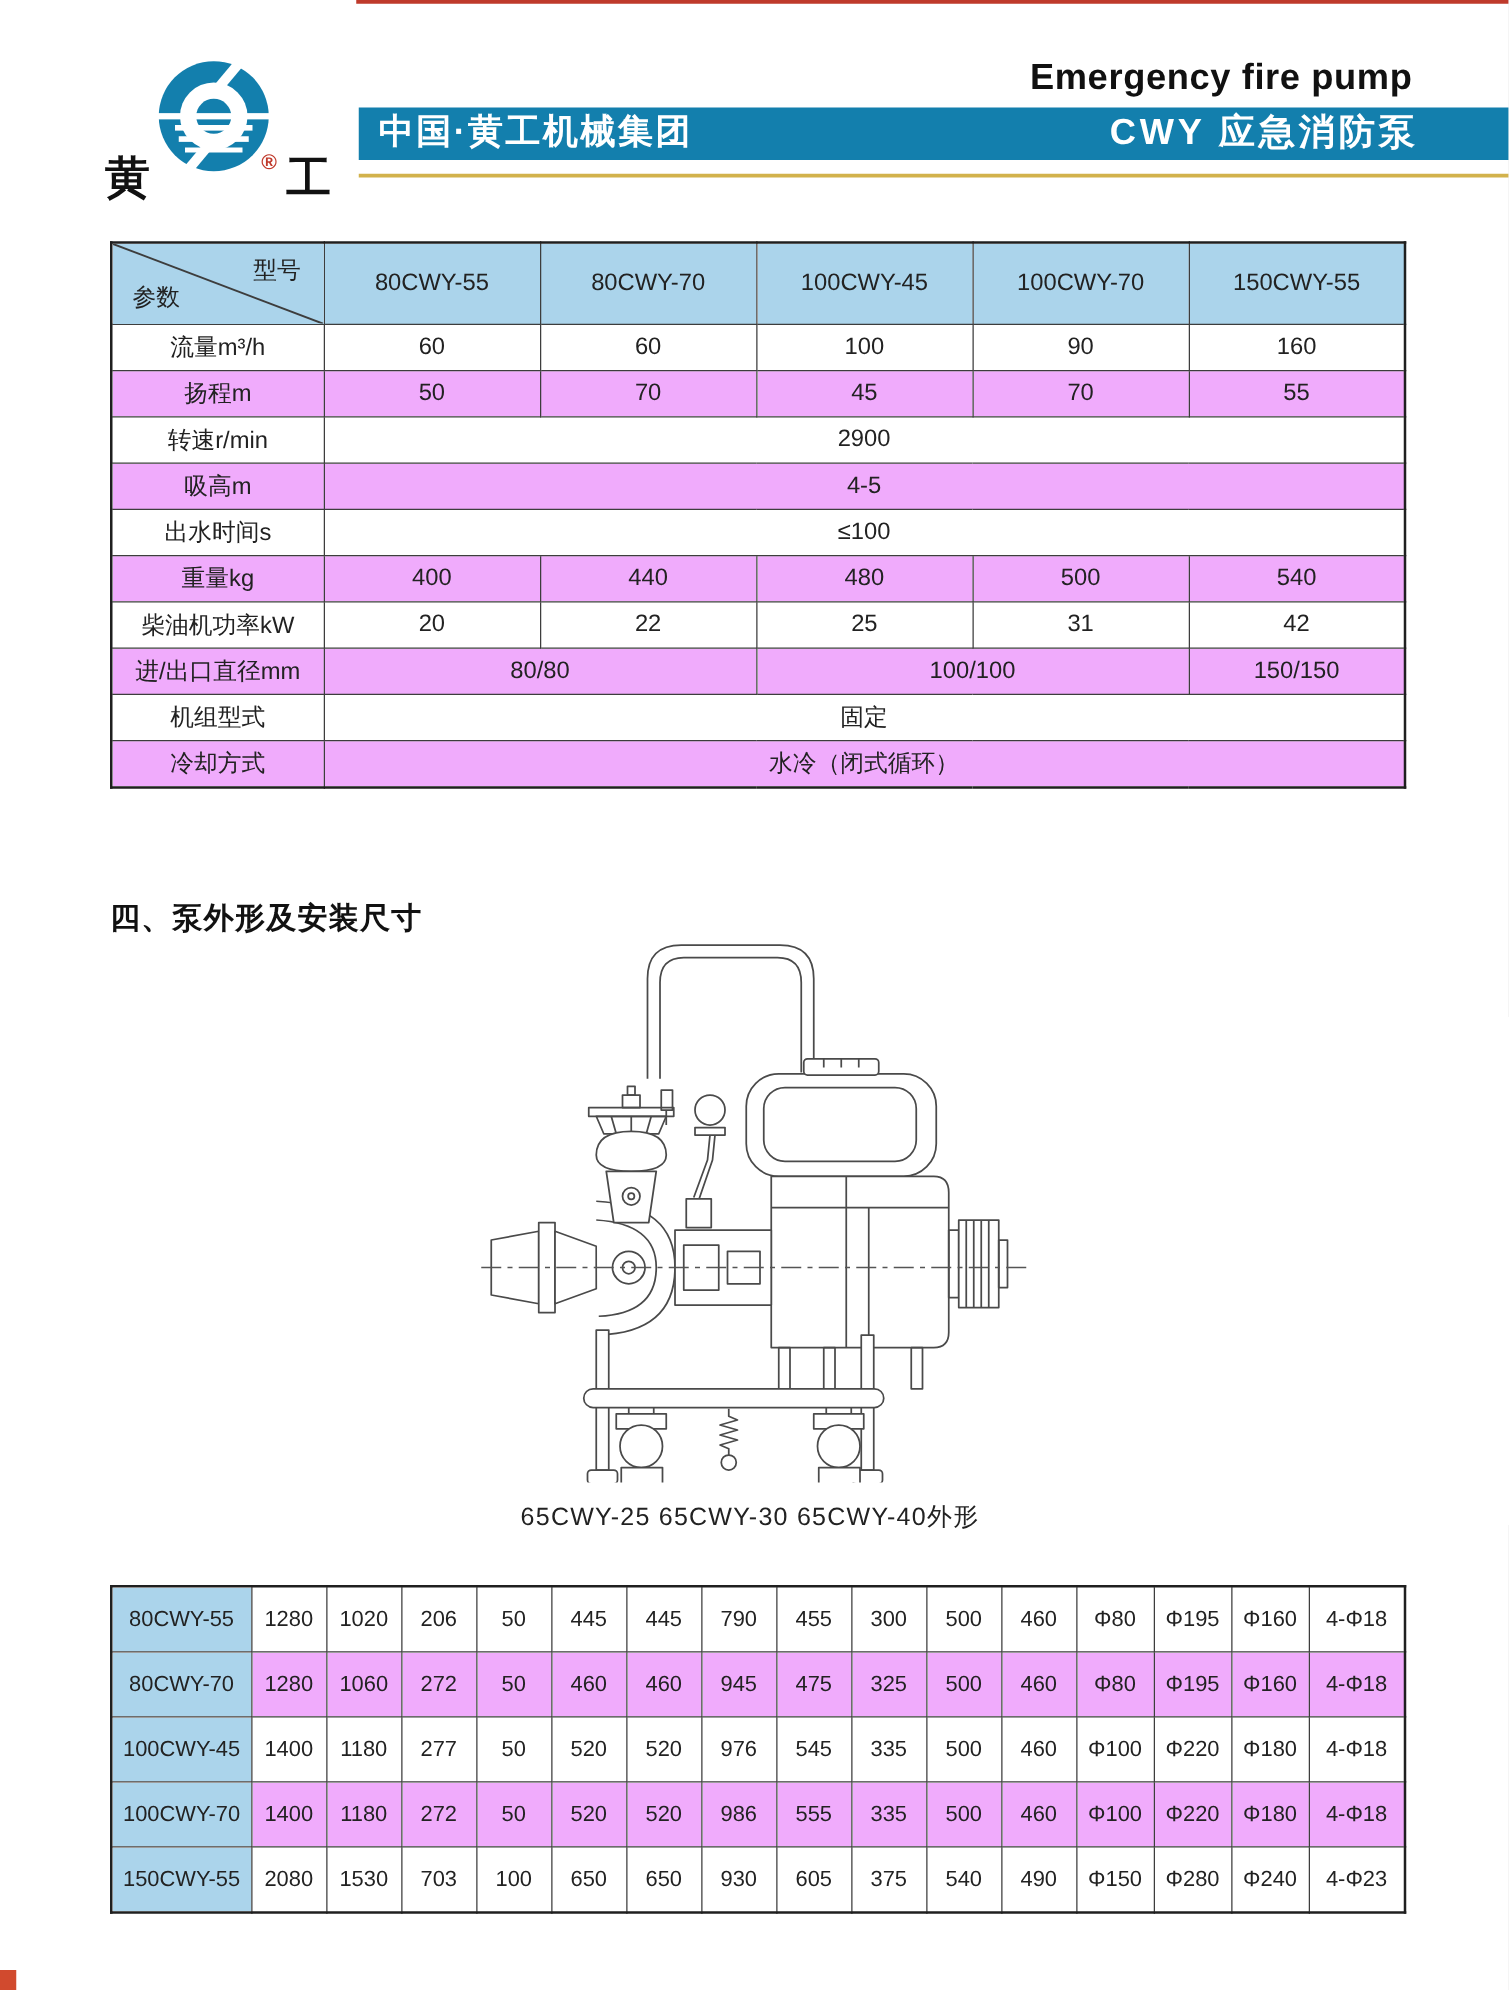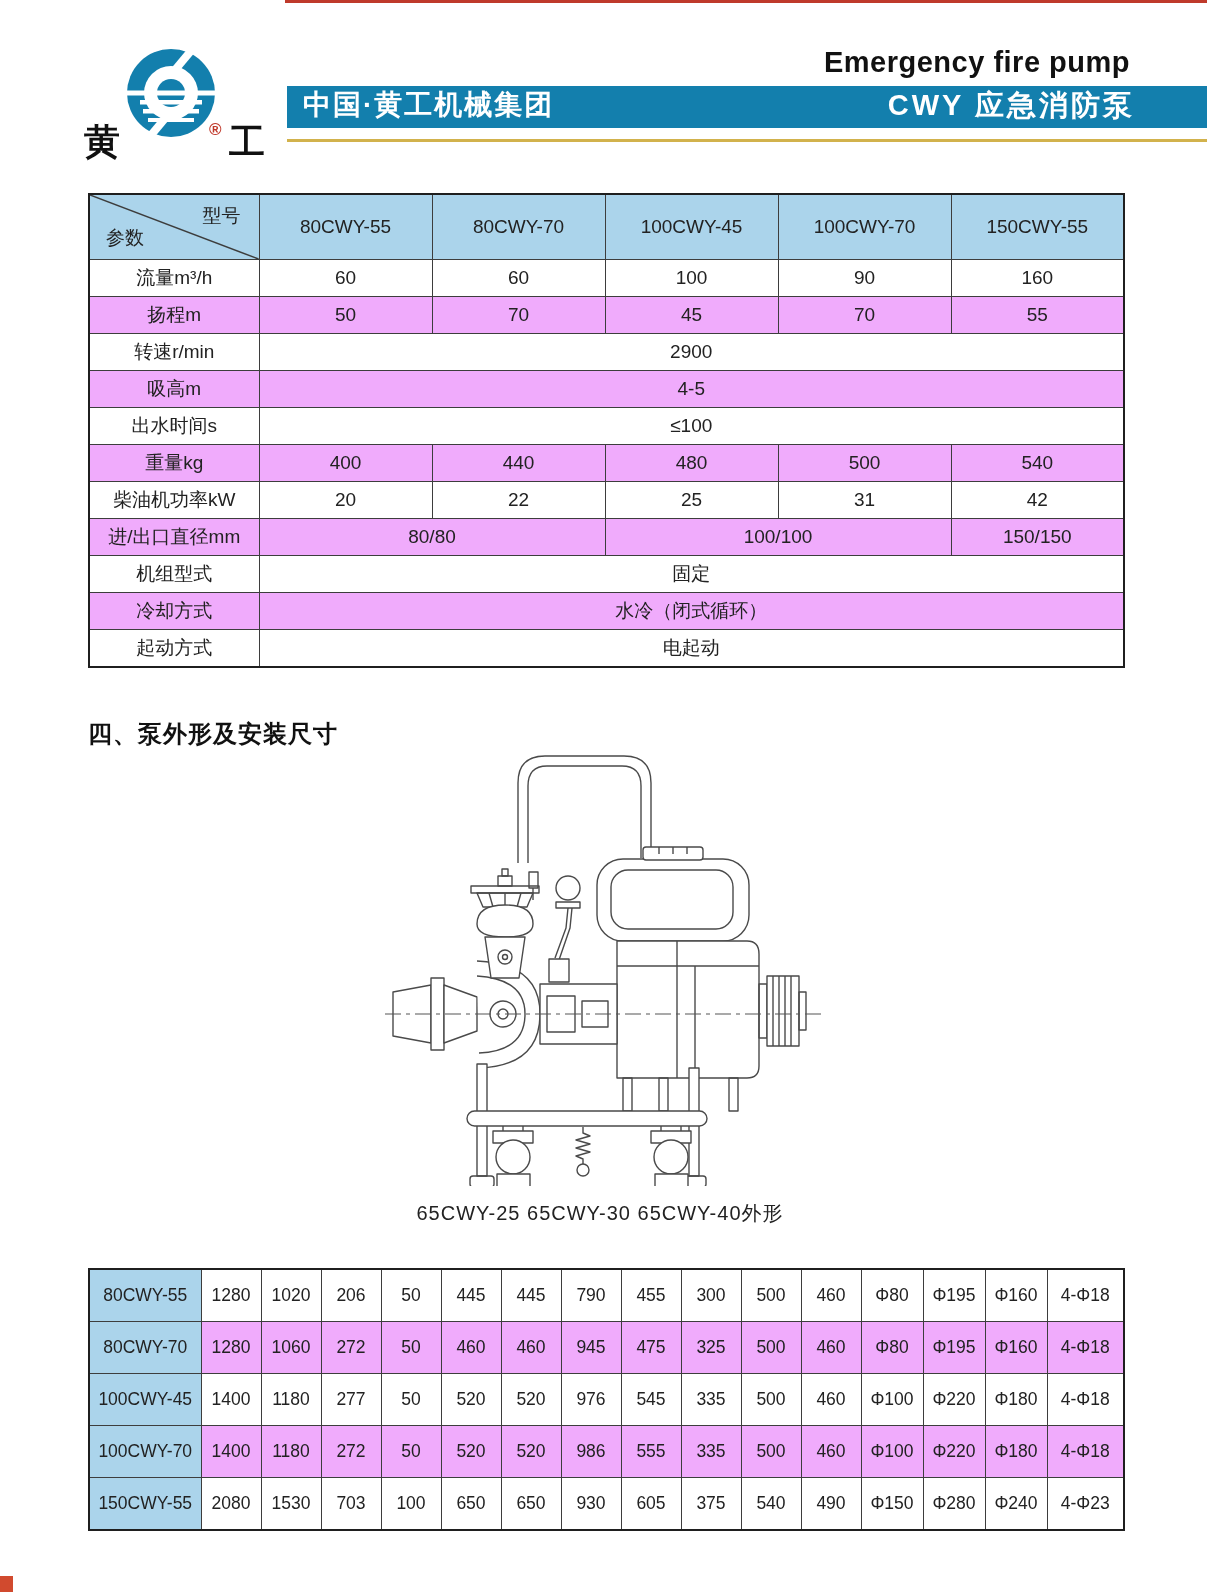--- a/index.html
+++ b/index.html
@@ -150,24 +150,20 @@
           <td colspan="1">150/150</td>
         </tr>
         <tr class="row-white">
           <td>机组型式</td>
           <td colspan="5">固定</td>
         </tr>
         <tr class="row-cream">
           <td>冷却方式</td>
           <td colspan="5">水冷（闭式循环）</td>
         </tr>
-        <tr class="row-white">
-          <td>起动方式</td>
-          <td colspan="5">电起动</td>
-        </tr>
       </tbody>
   </table>
 
   <h2 class="section-title" style="margin:0;">四、泵外形及安装尺寸</h2>
 
   <svg class="drawing" viewBox="0 0 460 460">
     <g stroke="#4a4a4a" stroke-width="1.4" fill="none" stroke-linejoin="round">
 
       <path d="M141,137 L141,57 Q141,30 168,30 L247,30 Q274,30 274,57 L274,132"></path>
       <path d="M151,137 L151,60 Q151,40 170,40 L245,40 Q264,40 264,60 L264,132"></path>

